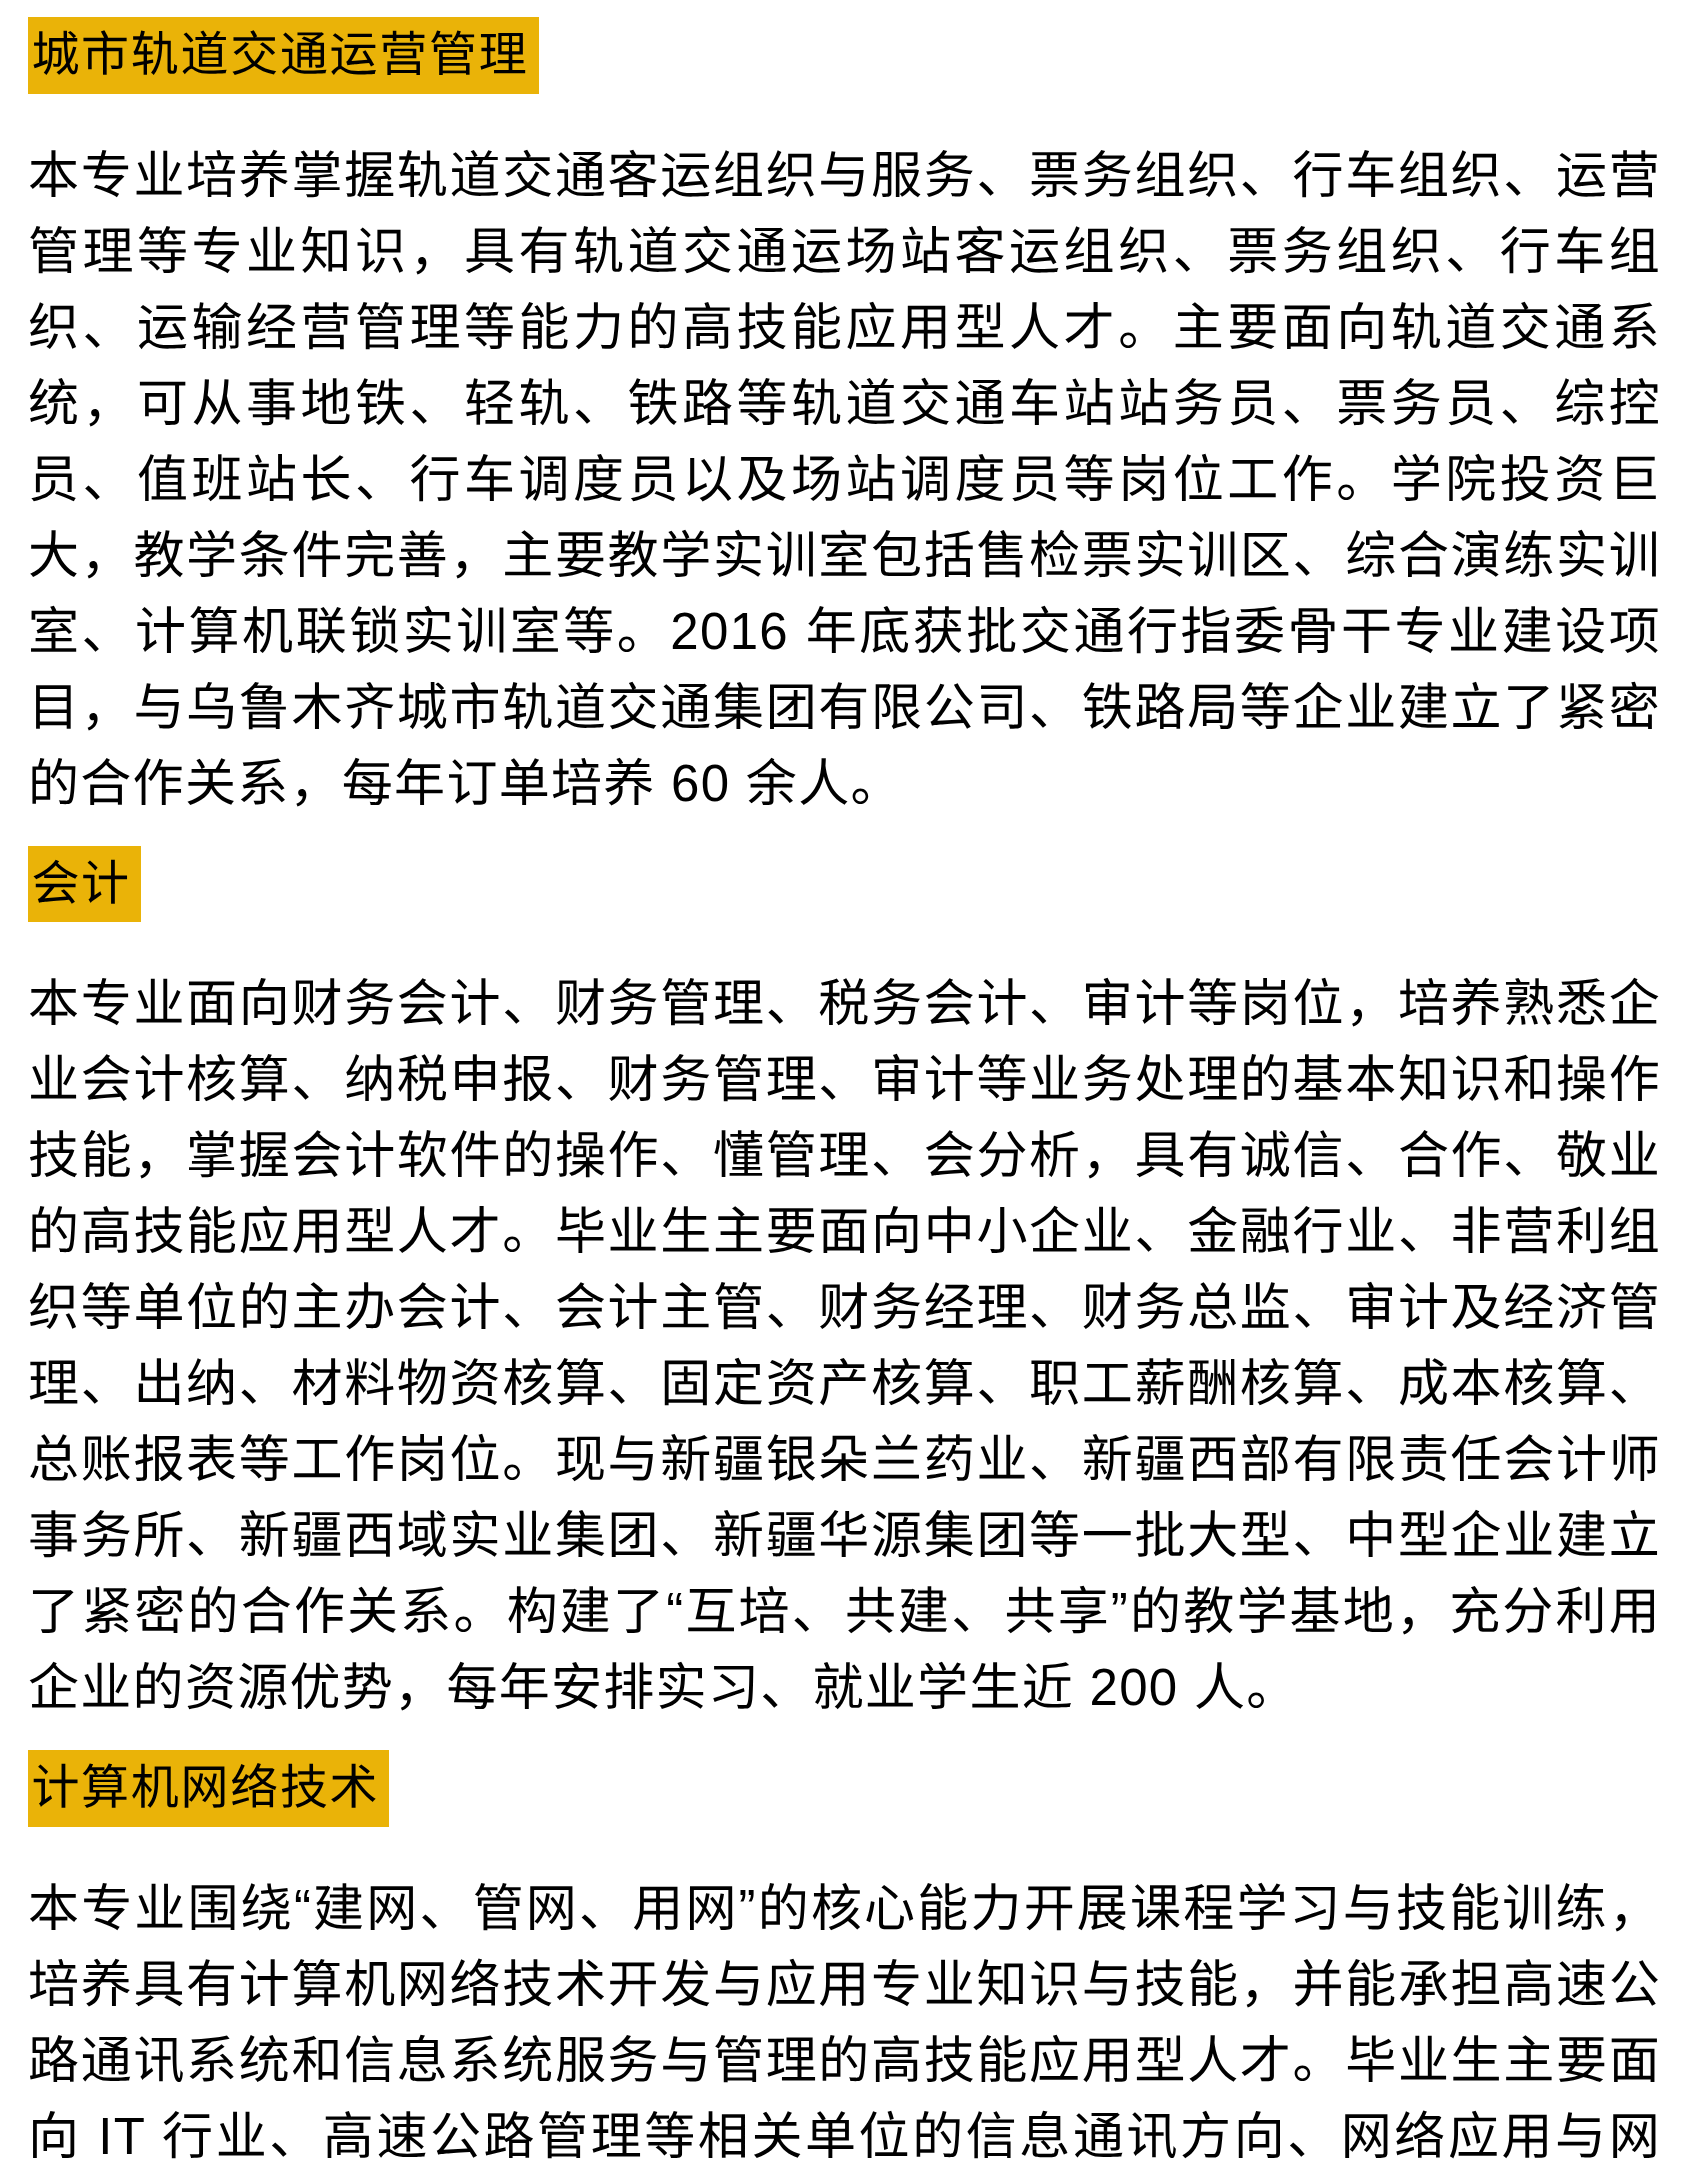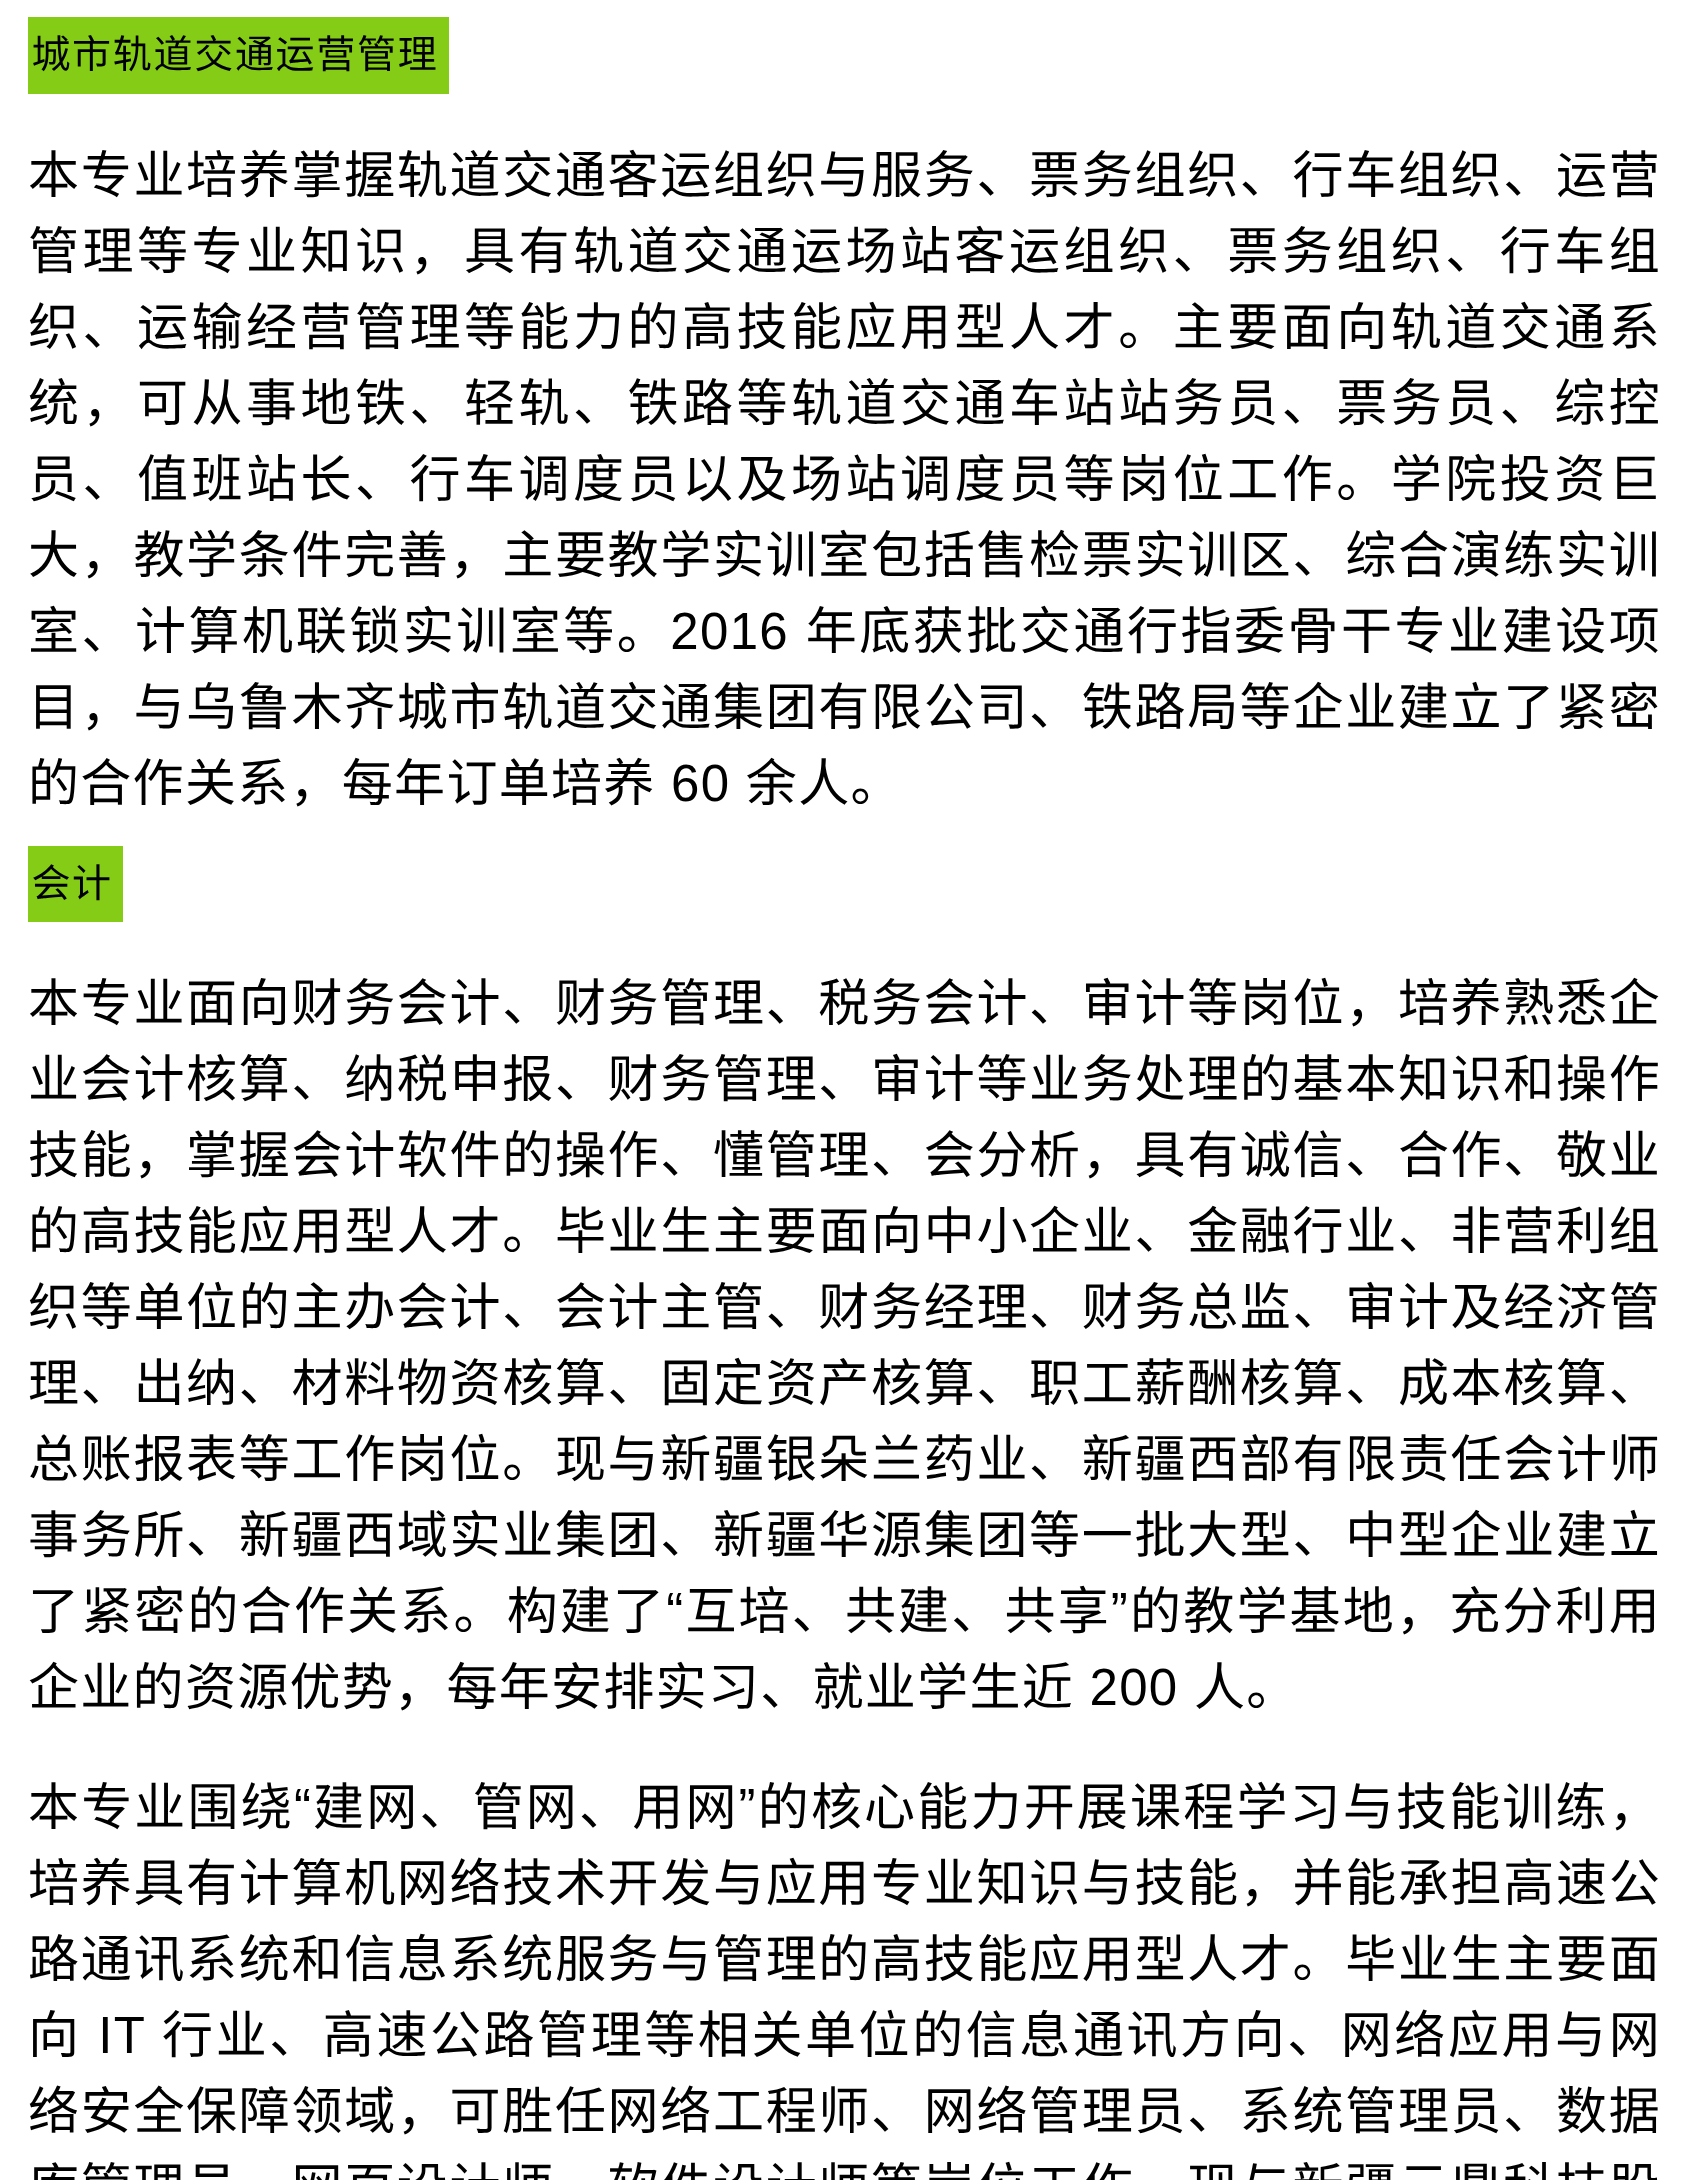--- a/index.html
+++ b/index.html
@@ -22,22 +22,22 @@
     color: #000000;
   }
   .section-heading {
     margin: 0;
     padding: 0;
     font-weight: normal;
     line-height: 0;
   }
   .section-heading .hl {
     display: inline-block;
-    background: #84cc16;
-    font-size: 39px;
+    background: #eab308;
+    font-size: 48px;
     line-height: 39px;
     padding: 18px 10.2px 19.5px 3.4px;
     letter-spacing: 1.7px;
   }
   .para {
     font-size: 51px;
     line-height: 76px;
     letter-spacing: 1.3px;
     text-align: justify;
     text-justify: inter-ideograph;
@@ -51,16 +51,17 @@
 <body>
 
 <div class="doc">
 
   <h2 class="section-heading"><span class="hl">城市轨道交通运营管理</span></h2>
   <p class="para">本专业培养掌握轨道交通客运组织与服务、票务组织、行车组织、运营管理等专业知识，具有轨道交通运场站客运组织、票务组织、行车组织、运输经营管理等能力的高技能应用型人才。主要面向轨道交通系统，可从事地铁、轻轨、铁路等轨道交通车站站务员、票务员、综控员、值班站长、行车调度员以及场站调度员等岗位工作。学院投资巨大，教学条件完善，主要教学实训室包括售检票实训区、综合演练实训室、计算机联锁实训室等。2016 年底获批交通行指委骨干专业建设项目，与乌鲁木齐城市轨道交通集团有限公司、铁路局等企业建立了紧密的合作关系，每年订单培养 60 余人。</p>
 
   <h2 class="section-heading"><span class="hl">会计</span></h2>
   <p class="para">本专业面向财务会计、财务管理、税务会计、审计等岗位，培养熟悉企业会计核算、纳税申报、财务管理、审计等业务处理的基本知识和操作技能，掌握会计软件的操作、懂管理、会分析，具有诚信、合作、敬业的高技能应用型人才。毕业生主要面向中小企业、金融行业、非营利组织等单位的主办会计、会计主管、财务经理、财务总监、审计及经济管理、出纳、材料物资核算、固定资产核算、职工薪酬核算、成本核算、总账报表等工作岗位。现与新疆银朵兰药业、新疆西部有限责任会计师事务所、新疆西域实业集团、新疆华源集团等一批大型、中型企业建立了紧密的合作关系。构建了“互培、共建、共享”的教学基地，充分利用企业的资源优势，每年安排实习、就业学生近 200 人。</p>
 
+  <h2 class="section-heading"><span class="hl">计算机网络技术</span></h2>
   <p class="para">本专业围绕“建网、管网、用网”的核心能力开展课程学习与技能训练，培养具有计算机网络技术开发与应用专业知识与技能，并能承担高速公路通讯系统和信息系统服务与管理的高技能应用型人才。毕业生主要面向 IT 行业、高速公路管理等相关单位的信息通讯方向、网络应用与网络安全保障领域，可胜任网络工程师、网络管理员、系统管理员、数据库管理员、网页设计师、软件设计师等岗位工作。现与新疆云鼎科技股份有限公司等多家企业建立良好合作关系，多名学生在参加全区网络应用技能大赛中获得前三名的优异成绩。</p>
 
 </div>
 
 
 </body></html>

